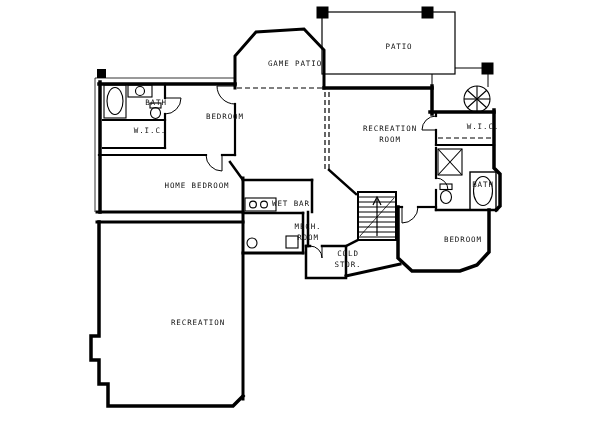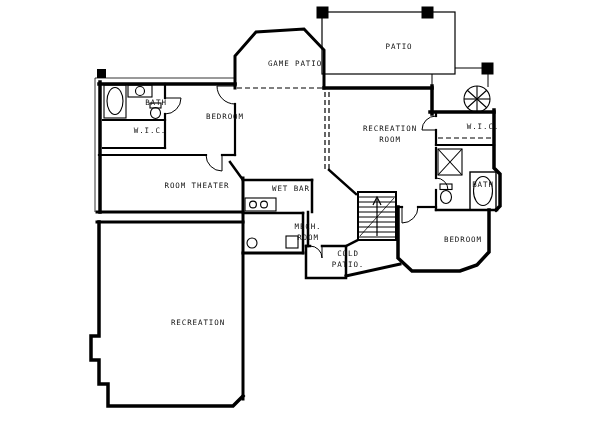--- a/index.html
+++ b/index.html
@@ -176,22 +176,22 @@
 </svg>
 
   <div class="room-label" style="left:377px;top:47px">PATIO</div>
   <div class="room-label" style="left:273px;top:64px">GAME PATIO</div>
   <div class="room-label" style="left:134px;top:103px">BATH</div>
   <div class="room-label" style="left:203px;top:117px">BEDROOM</div>
   <div class="room-label" style="left:128px;top:131px">W.I.C.</div>
   <div class="room-label" style="left:368px;top:134px">RECREATION
 ROOM</div>
   <div class="room-label" style="left:461px;top:127px">W.I.C.</div>
-  <div class="room-label" style="left:175px;top:186px">ROOM THEATER</div>
-  <div class="room-label" style="left:269px;top:189px">WET BAR</div>
+  <div class="room-label" style="left:175px;top:186px">HOME BEDROOM</div>
+  <div class="room-label" style="left:269px;top:204px">WET BAR</div>
   <div class="room-label" style="left:461px;top:185px">BATH</div>
   <div class="room-label" style="left:286px;top:232px">MECH.
 ROOM</div>
   <div class="room-label" style="left:326px;top:259px">COLD
-PATIO.</div>
+STOR.</div>
   <div class="room-label" style="left:441px;top:240px">BEDROOM</div>
   <div class="room-label" style="left:176px;top:323px">RECREATION</div>
 </div>
 
 </body></html>

